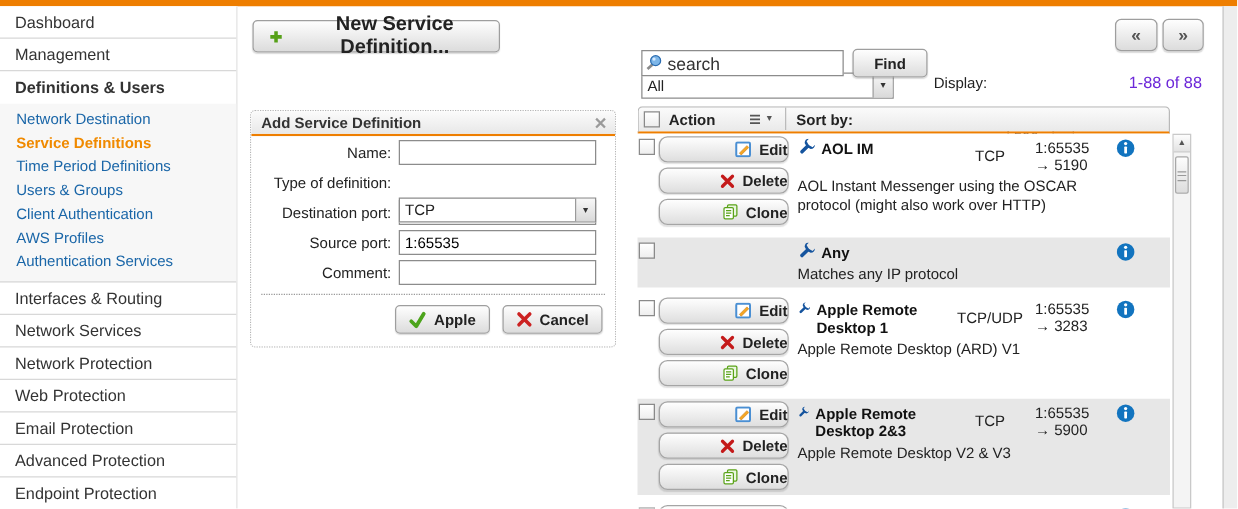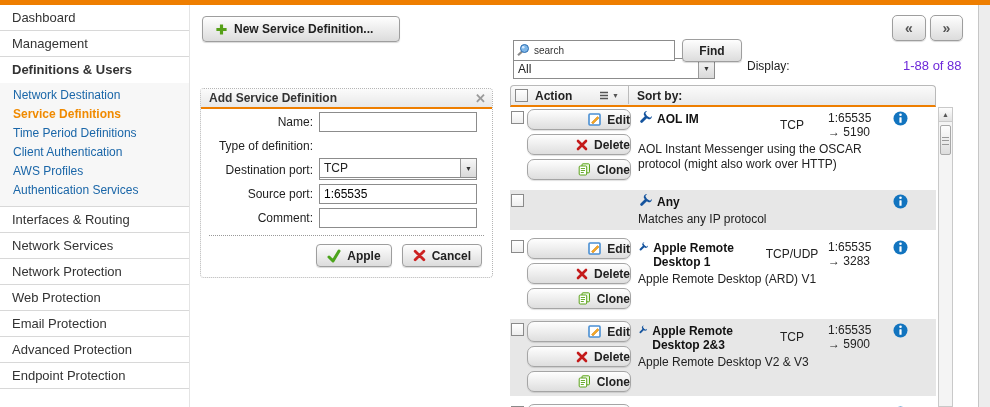--- a/index.html
+++ b/index.html
@@ -18,21 +18,21 @@
   .side-section{font-weight:bold;border-bottom:none;}
   .subblock{background:#f7f7f7;border-bottom:1px solid #d8d8d8;padding:3px 0 6px 0;}
   .side-sub{height:19px;line-height:19px;padding-left:13px;font-size:12px;color:var(--link);cursor:pointer;}
   .side-sub.active{color:var(--active);font-weight:bold;}
 
   
   .btn{display:inline-flex;align-items:center;justify-content:center;gap:6px;
        background:linear-gradient(#fefefe,#dcdcdc);border:1px solid #9e9e9e;border-radius:4px;
        font-family:inherit;font-size:12px;font-weight:bold;color:#222;cursor:pointer;
        box-shadow:0 1px 1px rgba(0,0,0,.15);}
-  .newbtn{position:absolute;left:202px;top:16px;width:198px;height:26px;font-size:12px;justify-content:flex-start;padding-left:12px;}
+  .newbtn{position:absolute;left:202px;top:16px;width:198px;height:26px;font-size:16px;justify-content:flex-start;padding-left:12px;}
 
   
   .panel{position:absolute;left:200px;top:88px;width:293px;height:190px;border:1px dotted #b5b5b5;border-radius:4px;background:#fff;}
   .panel-head{height:20px;background:linear-gradient(#fbfbfb,#e8e8e8);border-bottom:2px solid var(--orange);
       border-radius:4px 4px 0 0;display:flex;align-items:center;padding:0 6px 0 8px;}
   .panel-title{font-weight:bold;color:#333;}
   .panel-close{margin-left:auto;color:#9a9a9a;font-weight:bold;font-size:13px;cursor:pointer;line-height:1;}
   .panel-body{padding-top:3px;}
   .frow{display:flex;align-items:center;height:20px;margin-bottom:4px;}
   .flabel{width:112px;text-align:right;margin-right:6px;color:#222;}
@@ -42,21 +42,21 @@
   .selarrow{width:16px;height:100%;border-left:1px solid #9a9a9a;background:linear-gradient(#f7f7f7,#d9d9d9);
       display:flex;align-items:center;justify-content:center;}
   .selarrow::after{content:"▼";font-size:7px;color:#333;}
   .panel-sep{border-top:1px dotted #999;margin:7px 8px 8px 8px;}
   .panel-actions{display:flex;justify-content:flex-end;gap:10px;padding-right:10px;}
   .panel-actions .btn{height:23px;padding:0 10px;}
 
   
   .filter-select{position:absolute;left:513px;top:14px;width:202px;height:21px;}
   .searchwrap{position:absolute;left:513px;top:40px;width:162px;height:21px;}
-  .searchwrap input{width:100%;height:100%;border:1px solid #8c8c8c;font-family:inherit;font-size:10px;padding:0 4px 0 20px;}
+  .searchwrap input{width:100%;height:100%;border:1px solid #8c8c8c;font-family:inherit;font-size:14px;padding:0 4px 0 20px;}
   .searchwrap input::placeholder{color:#333;opacity:1;}
   .searchwrap svg{position:absolute;left:3px;top:3px;}
   .findbtn{position:absolute;left:682px;top:39px;width:60px;height:23px;}
   .pgbtn{position:absolute;top:15px;height:26px;font-size:14px;color:#555;border-radius:5px;}
   .pgprev{left:892px;width:34px;}
   .pgnext{left:930px;width:33px;}
   .display-label{position:absolute;left:747px;top:59px;color:#222;}
   .display-select{position:absolute;left:806px;top:56px;width:53px;height:20px;}
   .range-text{position:absolute;left:903px;top:58px;font-size:13px;color:#6d28d9;}
 
@@ -111,20 +111,21 @@
   <div class="edge"></div>
 
   <div class="sidebar">
       <div class="side-top">Dashboard</div>
       <div class="side-top">Management</div>
       <div class="side-section">Definitions &amp; Users</div>
       <div class="subblock">
         <div class="side-sub">Network Destination</div>
         <div class="side-sub active">Service Definitions</div>
         <div class="side-sub">Time Period Definitions</div>
+        <div class="side-sub">Users &amp; Groups</div>
         <div class="side-sub">Client Authentication</div>
         <div class="side-sub">AWS Profiles</div>
         <div class="side-sub">Authentication Services</div>
       </div>
       <div class="side-top">Interfaces &amp; Routing</div>
       <div class="side-top">Network Services</div>
       <div class="side-top">Network Protection</div>
       <div class="side-top">Web Protection</div>
       <div class="side-top">Email Protection</div>
       <div class="side-top">Advanced Protection</div>

